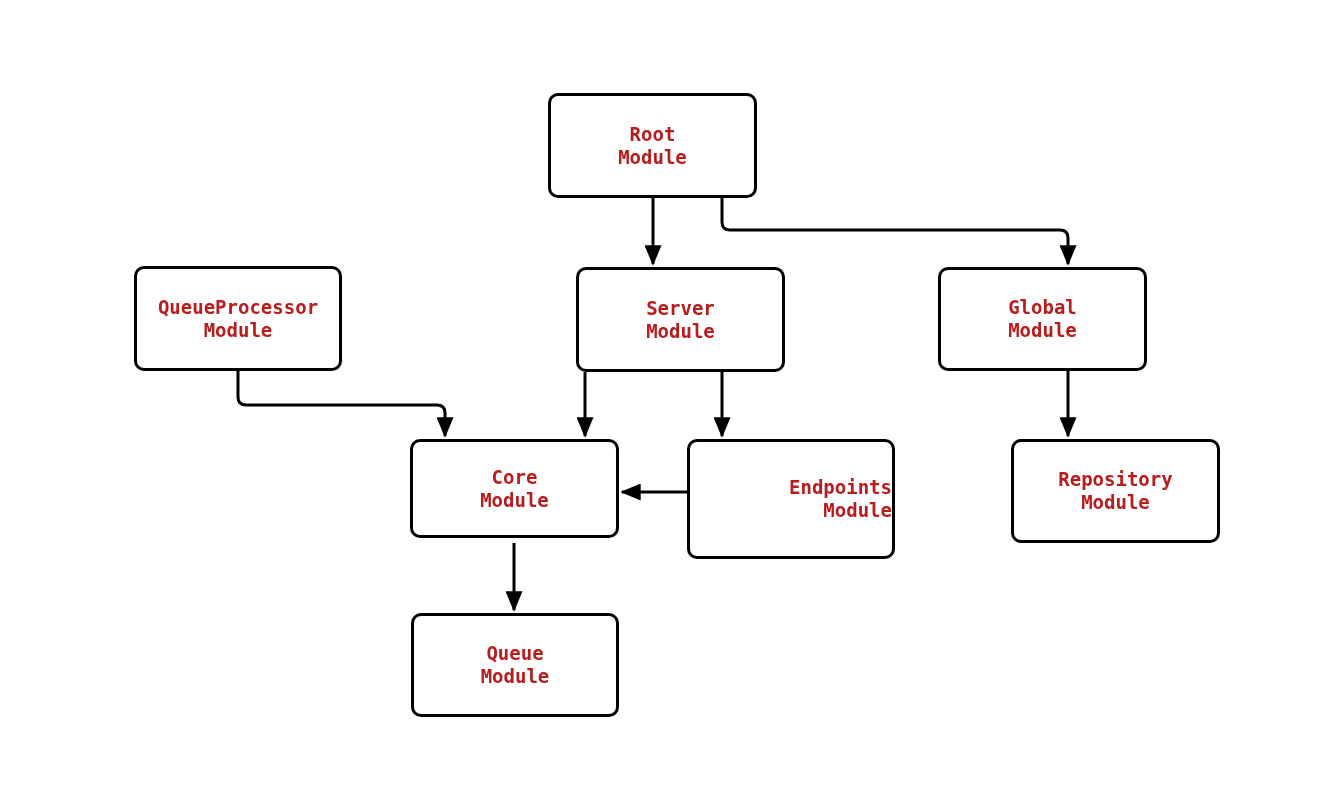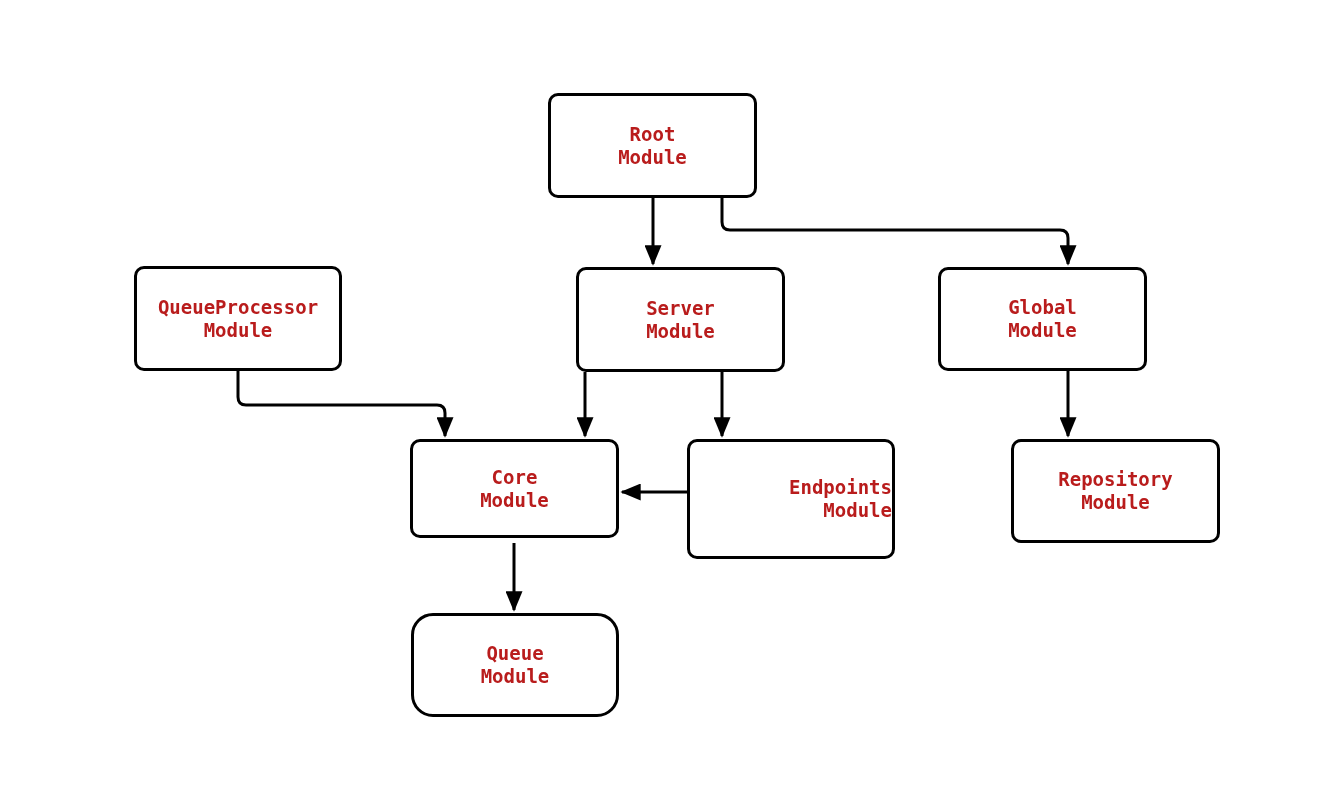--- a/index.html
+++ b/index.html
@@ -104,18 +104,18 @@
   <div class="node" style="left:687px; top:439px; width:208px; height:120px;align-items:flex-end;">
     <span class="line">Endpoints</span>
     <span class="line">Module</span>
   </div>
 
   <div class="node" style="left:963px; top:439px; width:209px; height:104px;margin-left:48px;">
     <span class="line">Repository</span>
     <span class="line">Module</span>
   </div>
 
-  <div class="node" style="left:411px; top:613px; width:208px; height:104px;border-radius:22px;">
+  <div class="node" style="left:411px; top:613px; width:208px; height:104px;">
     <span class="line">Queue</span>
     <span class="line">Module</span>
   </div>
 
 </div>
 
 </body></html>

